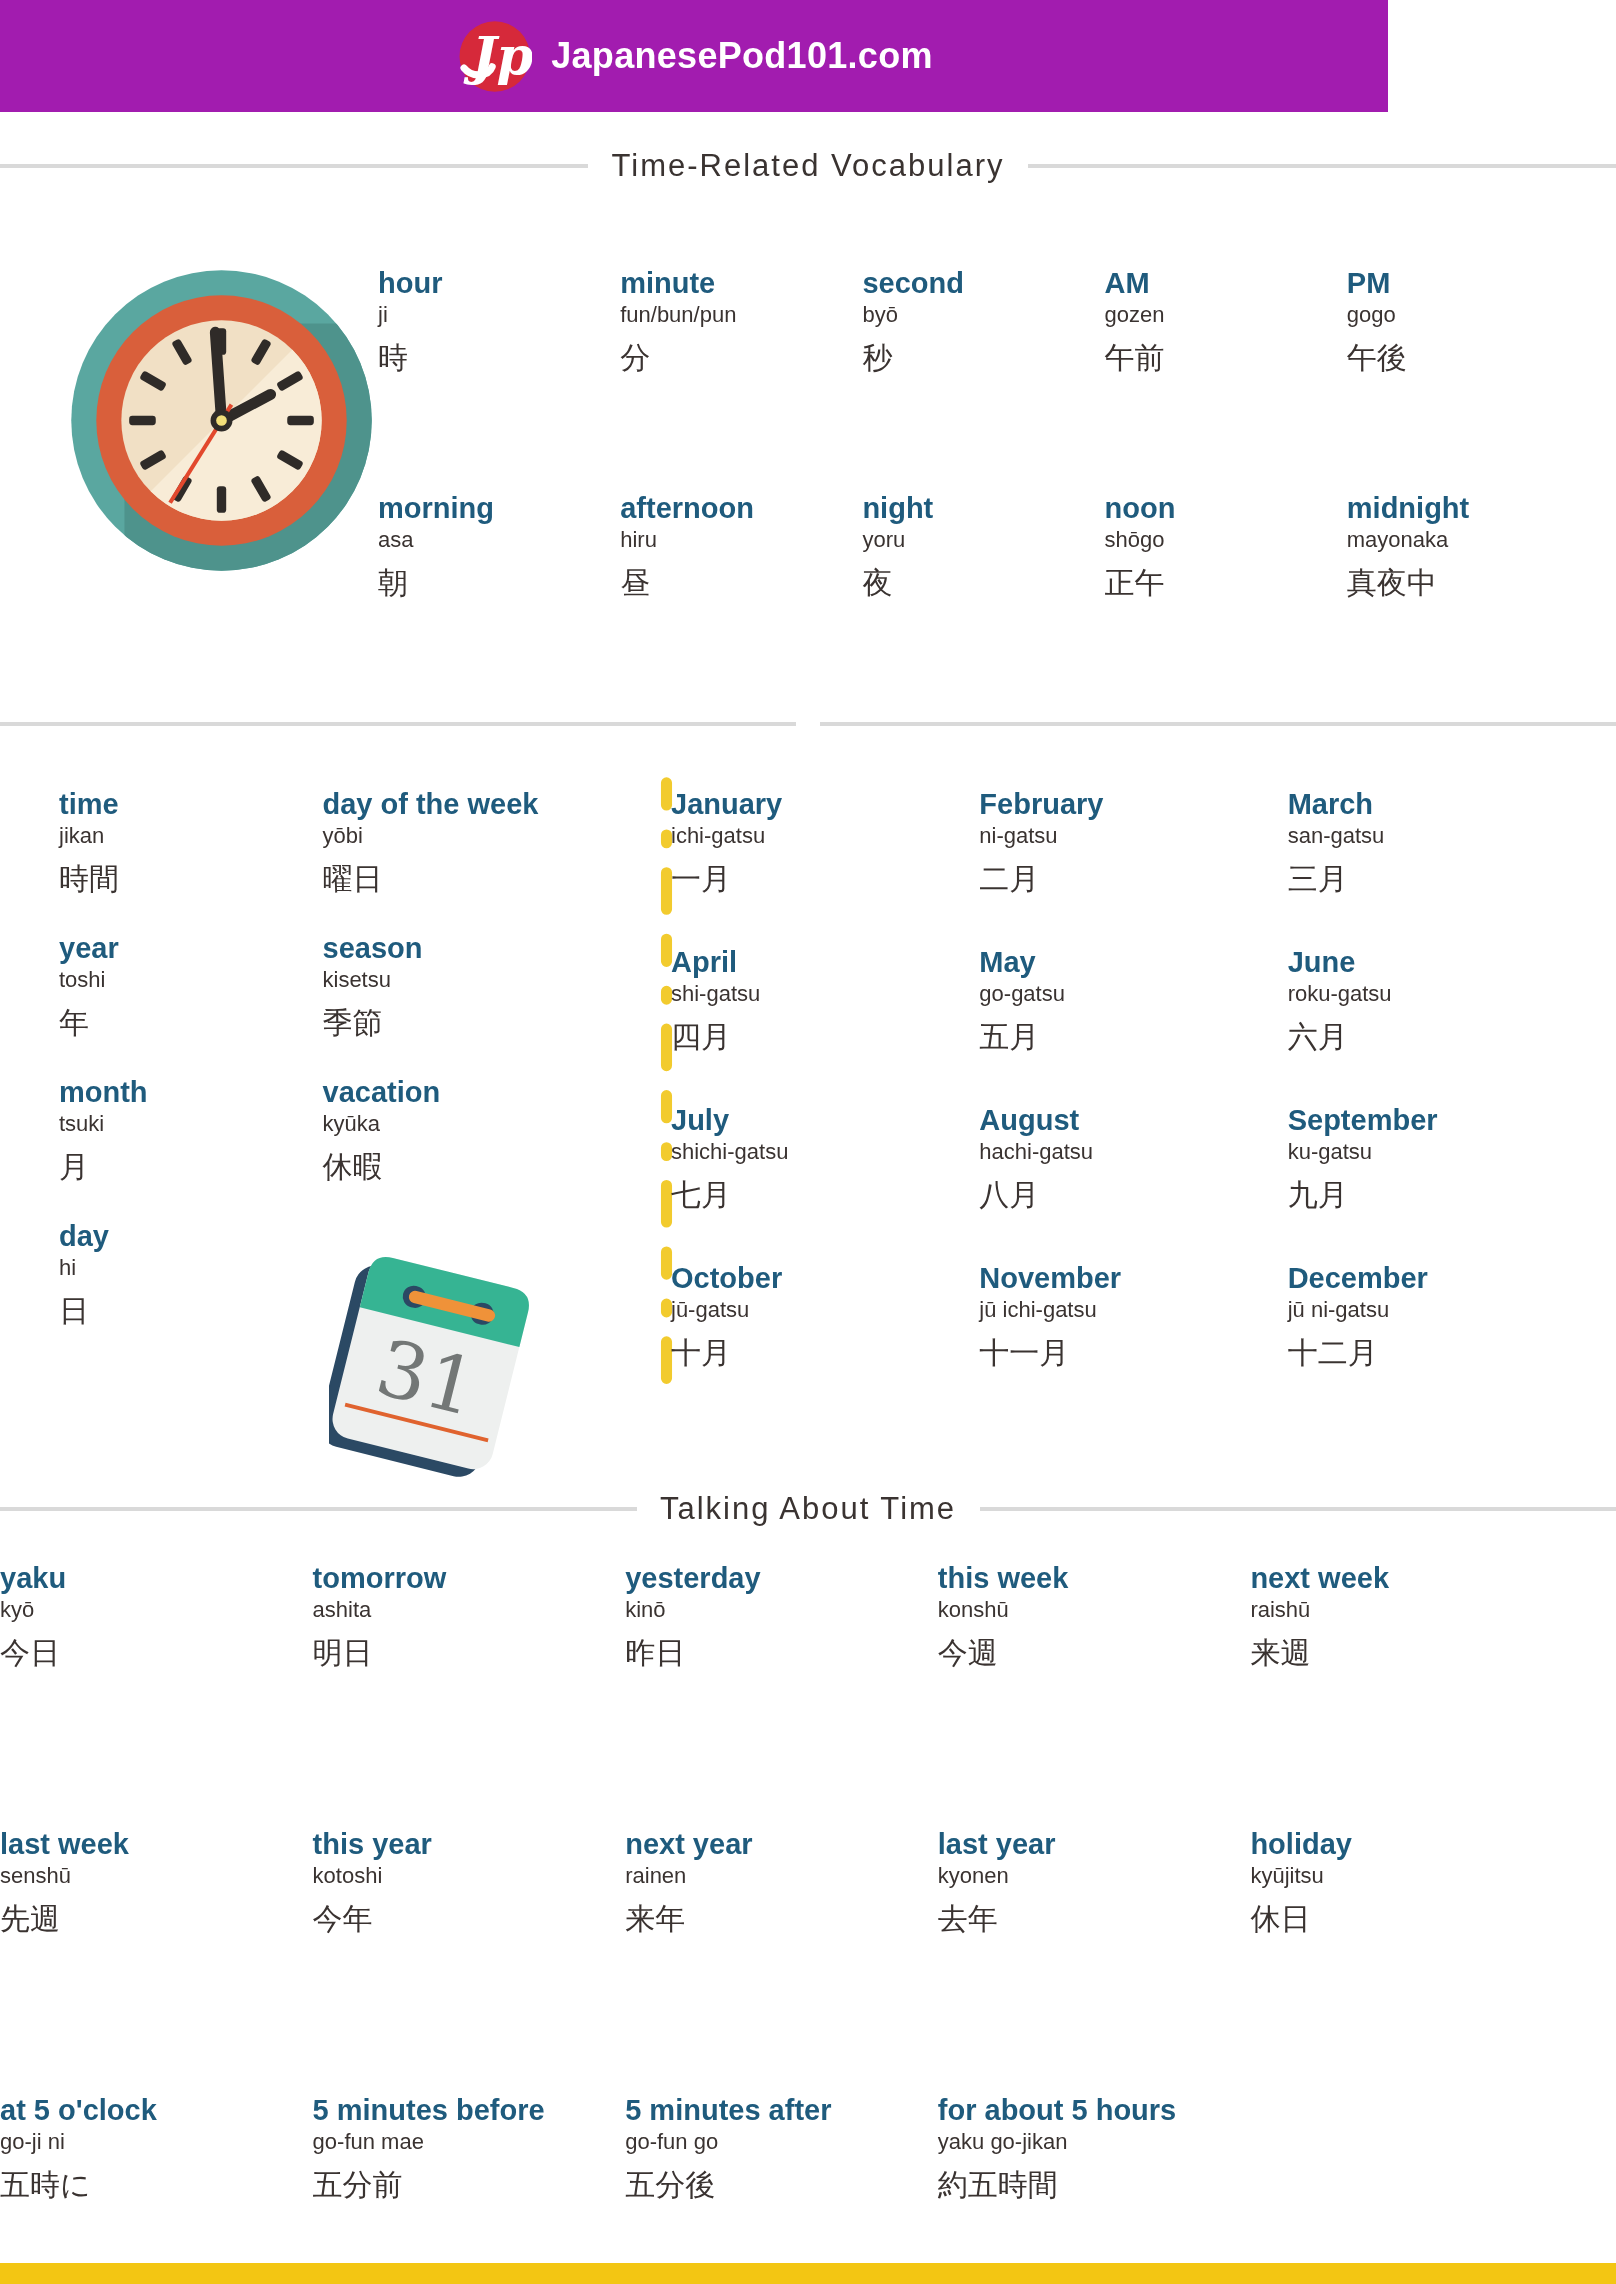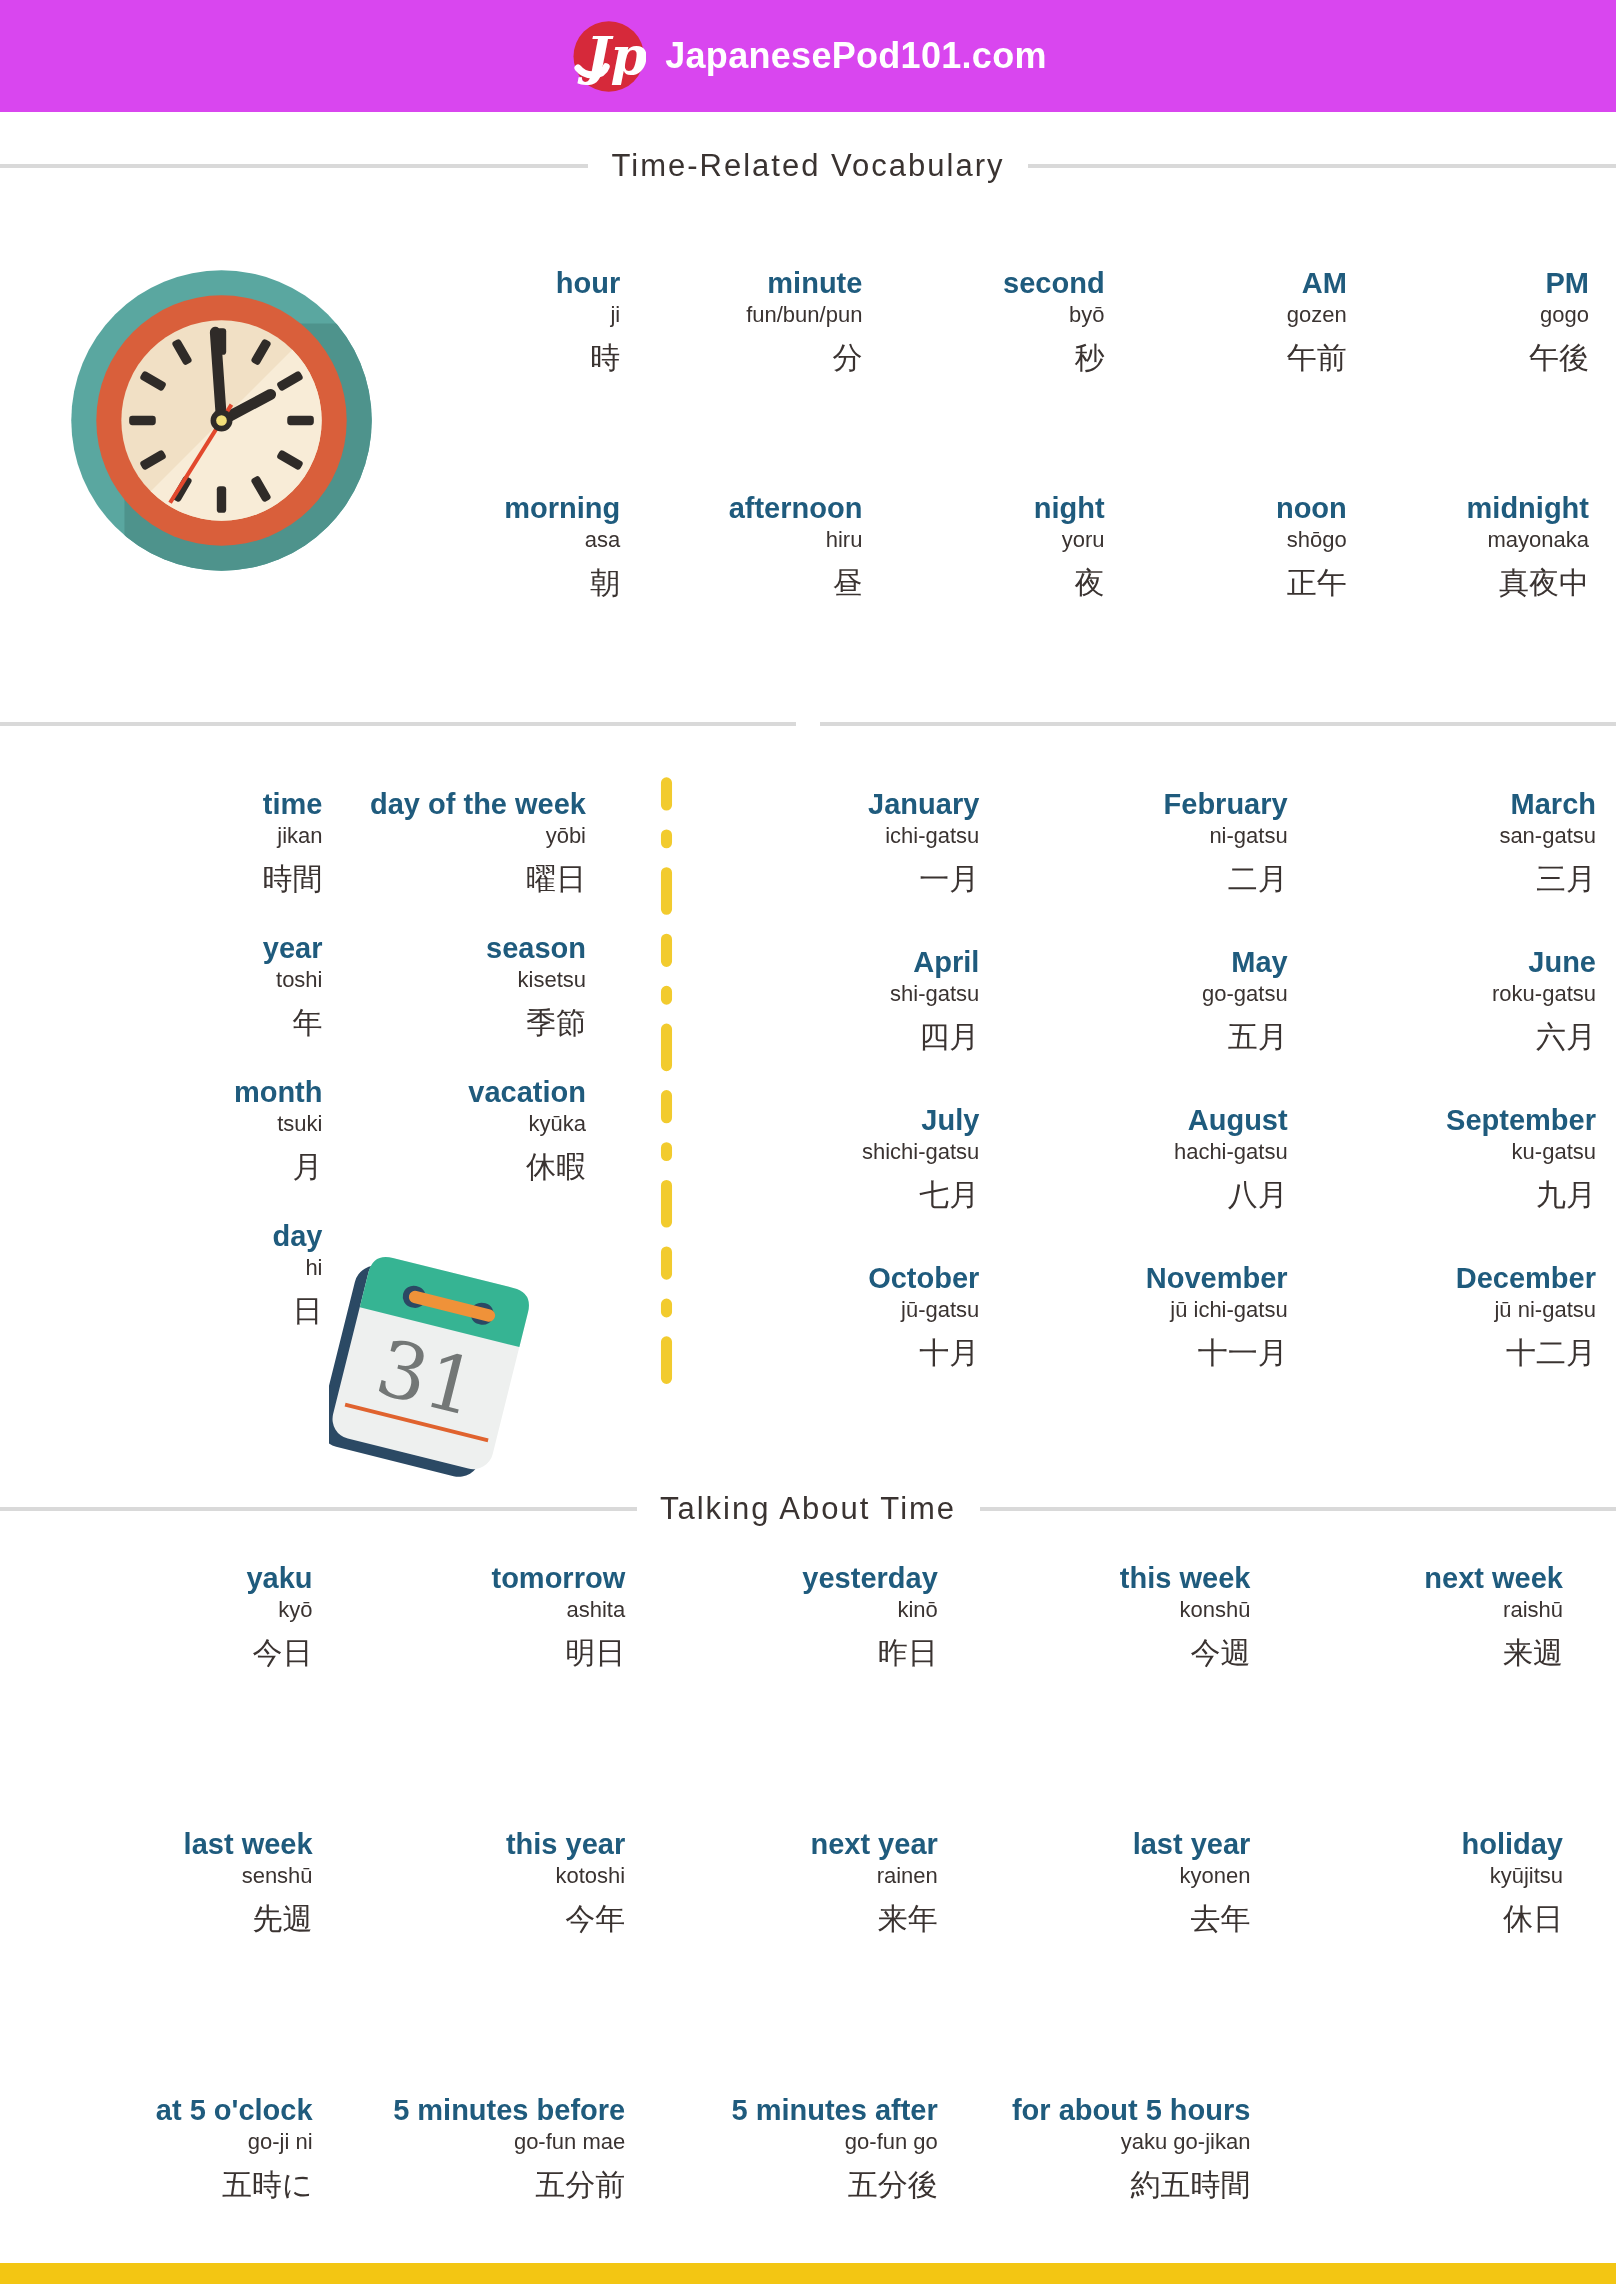--- a/index.html
+++ b/index.html
@@ -2,21 +2,21 @@
 <html style="font-size:10.4px"><head>
 <meta charset="utf-8">
 <style>
   html,body{margin:0;padding:0;}
   body{
     width:1616px;height:2284px;position:relative;background:#ffffff;
     font-family:"Liberation Sans","DejaVu Sans",sans-serif;overflow:hidden;
   }
   
   .header{
-    position:absolute;left:0;top:0;width:1616px;height:112px;background:#d946ef;
+    position:absolute;left:0;top:0;width:1388px;height:112px;background:#a21caf;
     display:flex;align-items:center;justify-content:center;gap:19px;
   }
   .brand{color:#ffffff;font-size:36px;font-weight:700;letter-spacing:0.3px;}
   
   .heading{
     position:absolute;left:0;right:0;height:46px;
     display:flex;align-items:center;gap:23.4px;justify-content:space-between;
   }
   .heading .line{flex:1;height:4.6px;background:#d9d9d9;}
   .heading .txt{
@@ -24,21 +24,21 @@
   }
   #heading-time{top:143px;}
   #heading-general{top:701px;}
   #heading-talking{top:1486px;}
   
   .grid{position:absolute;display:grid;}
   #time-grid{left:378px;top:268px;width:1211px;grid-template-columns:repeat(5,1fr);row-gap:120px;}
   #general-left-grid{left:59px;top:789px;width:527px;grid-template-columns:repeat(2,1fr);row-gap:39px;}
   #months-grid{left:671px;top:789px;width:925px;grid-template-columns:repeat(3,1fr);row-gap:53px;}
   #talking-grid{left:0px;top:1563px;width:1563px;grid-template-columns:repeat(5,1fr);row-gap:161px;}
-  .cell{text-align:right;}
+  .cell{text-align:left;}
   .cell .en{font-size:29px;line-height:30px;font-weight:700;color:#1f5b7d;}
   .cell .ro{font-size:22px;line-height:23.4px;margin-top:5px;color:#3a3331;}
   .cell .jp{font-size:30px;line-height:31px;margin-top:15.6px;color:#3a3331;
             font-family:"Liberation Sans","DejaVu Sans",sans-serif;}
   
   #clock{position:absolute;left:65px;top:264px;width:313px;height:313px;}
   #calendar{position:absolute;left:329px;top:1253px;width:202px;height:225px;}
   #dotted-separator{position:absolute;left:652px;top:775px;width:29px;height:619px;}
   
   .footer-bar{position:absolute;left:0;top:2263px;width:1616px;height:21px;background:#f3c613;}

